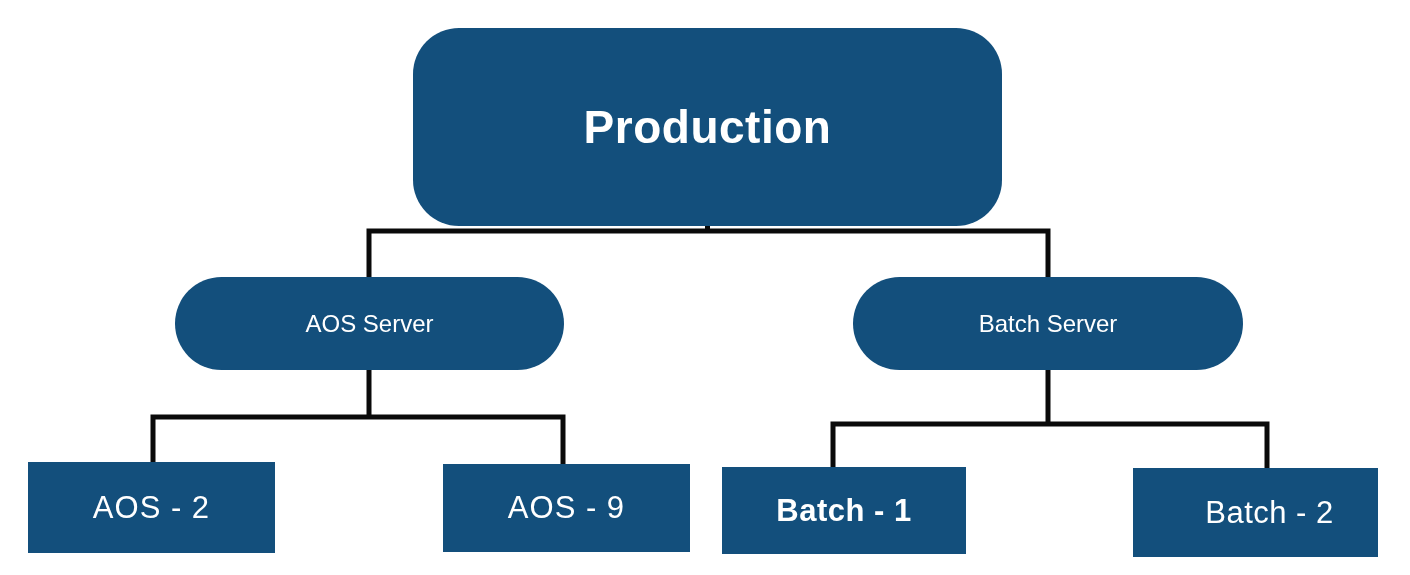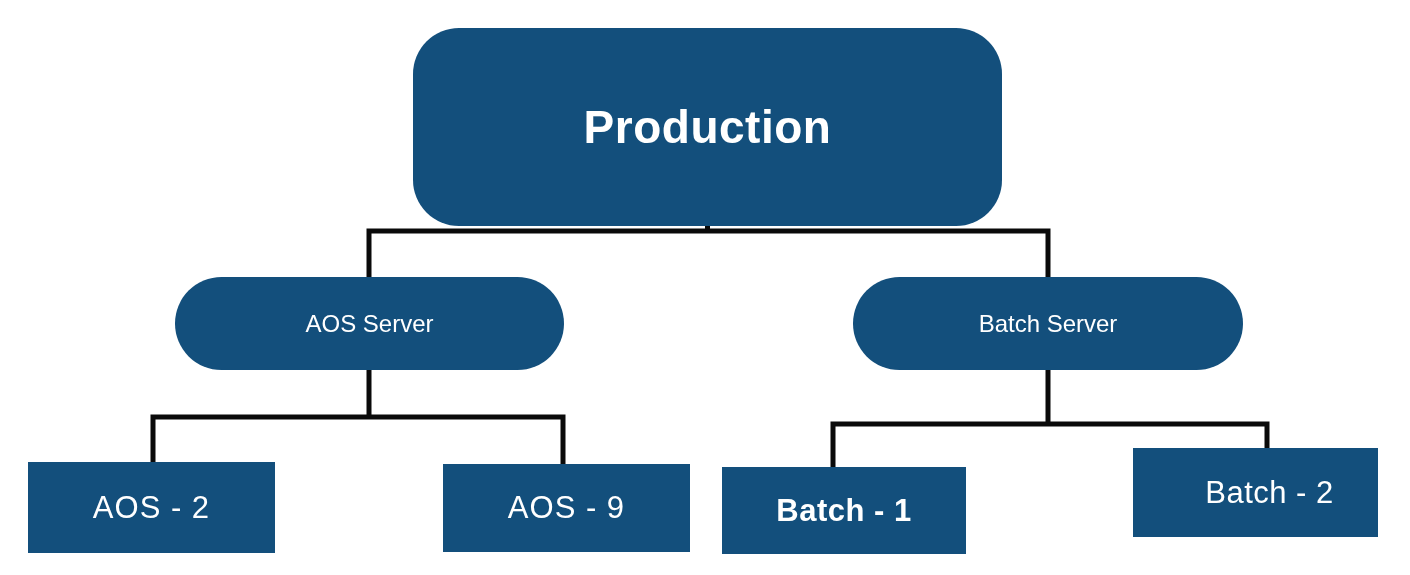--- a/index.html
+++ b/index.html
@@ -92,21 +92,21 @@
   .node--batch-1 {
     left: 722px;
     top: 467px;
     width: 244px;
     height: 87px;
     letter-spacing: 0.5px;
     font-weight: bold;
   }
   .node--batch-2 {
     left: 1133px;
-    top: 448px;
+    top: 468px;
     width: 245px;
     height: 89px;
     letter-spacing: 0.5px;
     padding-left: 28px;
   }
 </style>
 </head>
 <body>
 
 <div class="canvas">

